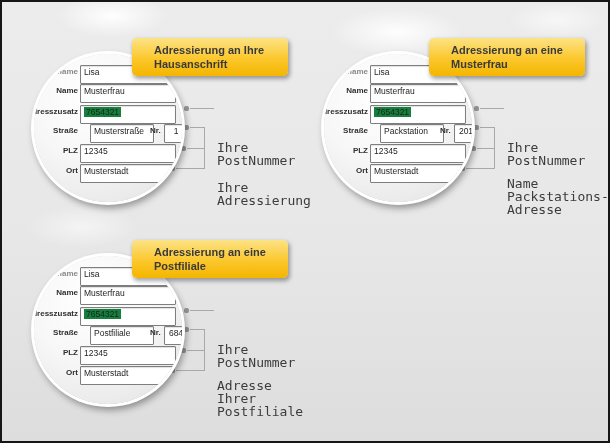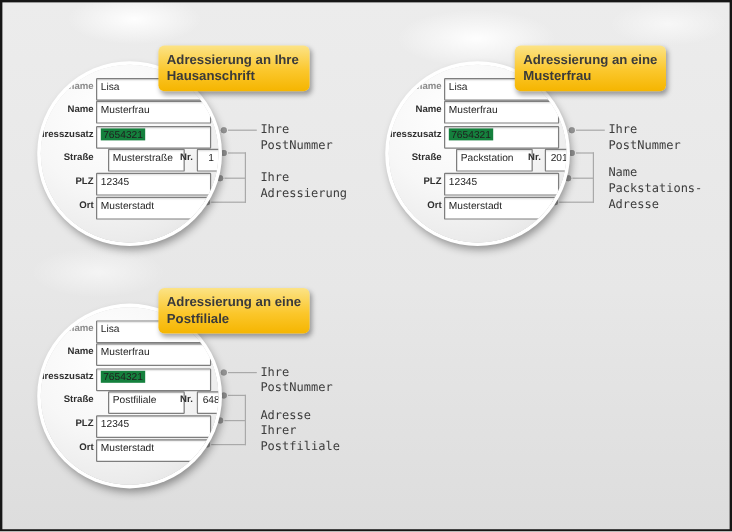--- a/index.html
+++ b/index.html
@@ -19,21 +19,21 @@
   #p2{left:322px;top:52px}
   #p3{left:32px;top:254px}
 
   .circle{
     position:absolute;left:0;top:0;width:148px;height:148px;border-radius:50%;overflow:hidden;
     background:radial-gradient(circle at 38% 28%, #ffffff 0%, #f7f7f7 45%, #ebebeb 75%, #dadada 100%);
     box-shadow:0 0 0 3px #ffffff, 2px 4px 7px 2px rgba(0,0,0,0.38);
     z-index:1;
   }
   .header{
-    position:absolute;left:98px;top:-16px;width:112px;padding:5px 7px;
+    position:absolute;left:98px;top:-16px;width:112px;padding:5px 22px;
     background:linear-gradient(180deg,#fce386 0%,#fbc72c 55%,#f5b500 100%);
     border-radius:5px;color:#3a3a3a;font-weight:bold;font-size:11px;line-height:14px;
     box-shadow:1.5px 2.5px 4px rgba(0,0,0,0.35);z-index:2;
   }
   #p2 .header{left:105px}
 
   .row{position:absolute;left:0;width:148px;height:14px;}
   .r0{top:11px}.r1{top:30px}.r2{top:51px}.r3{top:70px}.r4{top:90px}.r5{top:110px}
   .flabel{
     position:absolute;left:-18px;top:2px;width:62px;text-align:right;
@@ -49,22 +49,22 @@
   .fld.main{left:46px;width:96px}
   .fld.street{left:56px;width:64px}
   .nrlabel{position:absolute;left:116px;top:2px;font-size:8px;font-weight:bold;color:#2f2f2f;}
   .fld.nr{left:130px;width:24px;text-align:center;padding-left:0}
   .hl{background:#15803d;padding:0 2px;}
 
   .dot{position:absolute;width:5px;height:5px;border-radius:50%;background:#979797;box-shadow:inset 0 0 1px #777;}
   .aline{position:absolute;height:1px;background:#a9a9a9;}
   .vline{position:absolute;width:1px;background:#a9a9a9;}
   .atext{
-    position:absolute;font-family:"DejaVu Sans Mono",monospace;font-size:10px;
-    line-height:13px;color:#3c3c3c;white-space:pre-line;
+    position:absolute;font-family:"DejaVu Sans Mono",monospace;font-size:13px;
+    line-height:13px;color:#3c3c3c;white-space:pre-line;margin-top:39px;
   }
   .pn-dot{left:150px;top:52px}
   .pn-line{left:156px;top:54px;width:24px}
   .pn-text{left:183px;top:48px}
   .b-dot1{left:150px;top:71px}
   .b-dot2{left:147px;top:92px}
   .b-dot3{left:136px;top:112px}
   .b-line1{left:156px;top:73px;width:15px}
   .b-line2{left:153px;top:94px;width:18px}
   .b-line3{left:142px;top:114px;width:29px}
@@ -175,21 +175,21 @@
         <div class="fld main">Musterfrau</div>
       </div>
       <div class="row r2">
         <div class="flabel">Adresszusatz</div>
         <div class="fld main"><span class="hl">7654321</span></div>
       </div>
       <div class="row r3">
         <div class="flabel">Straße</div>
         <div class="fld street">Postfiliale</div>
         <div class="nrlabel">Nr.</div>
-        <div class="fld nr">648</div>
+        <div class="fld nr">684</div>
       </div>
       <div class="row r4">
         <div class="flabel">PLZ</div>
         <div class="fld main">12345</div>
       </div>
       <div class="row r5">
         <div class="flabel">Ort</div>
         <div class="fld main">Musterstadt</div>
       </div>
     </div>

